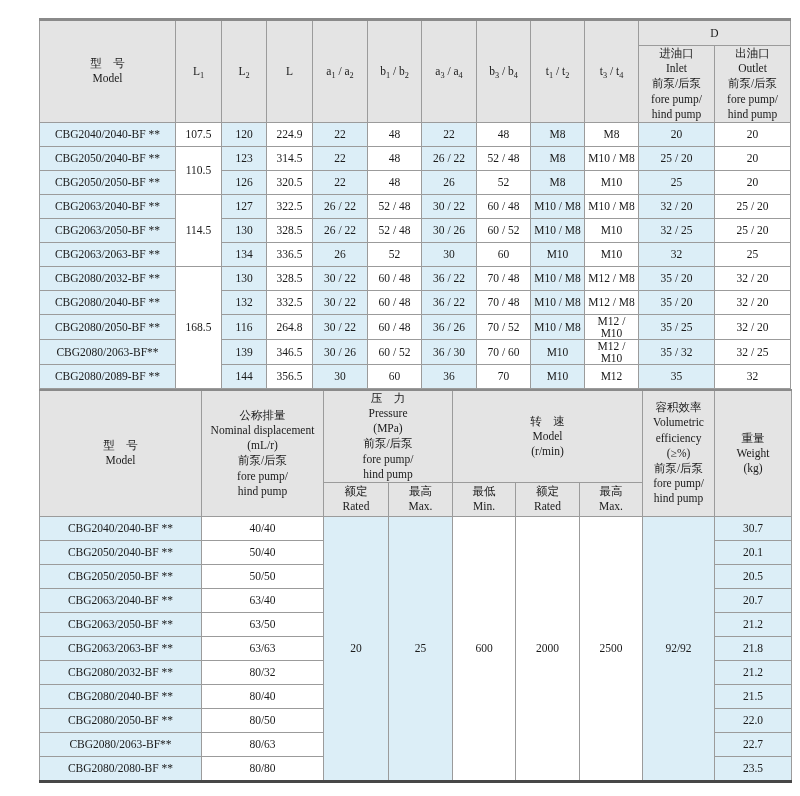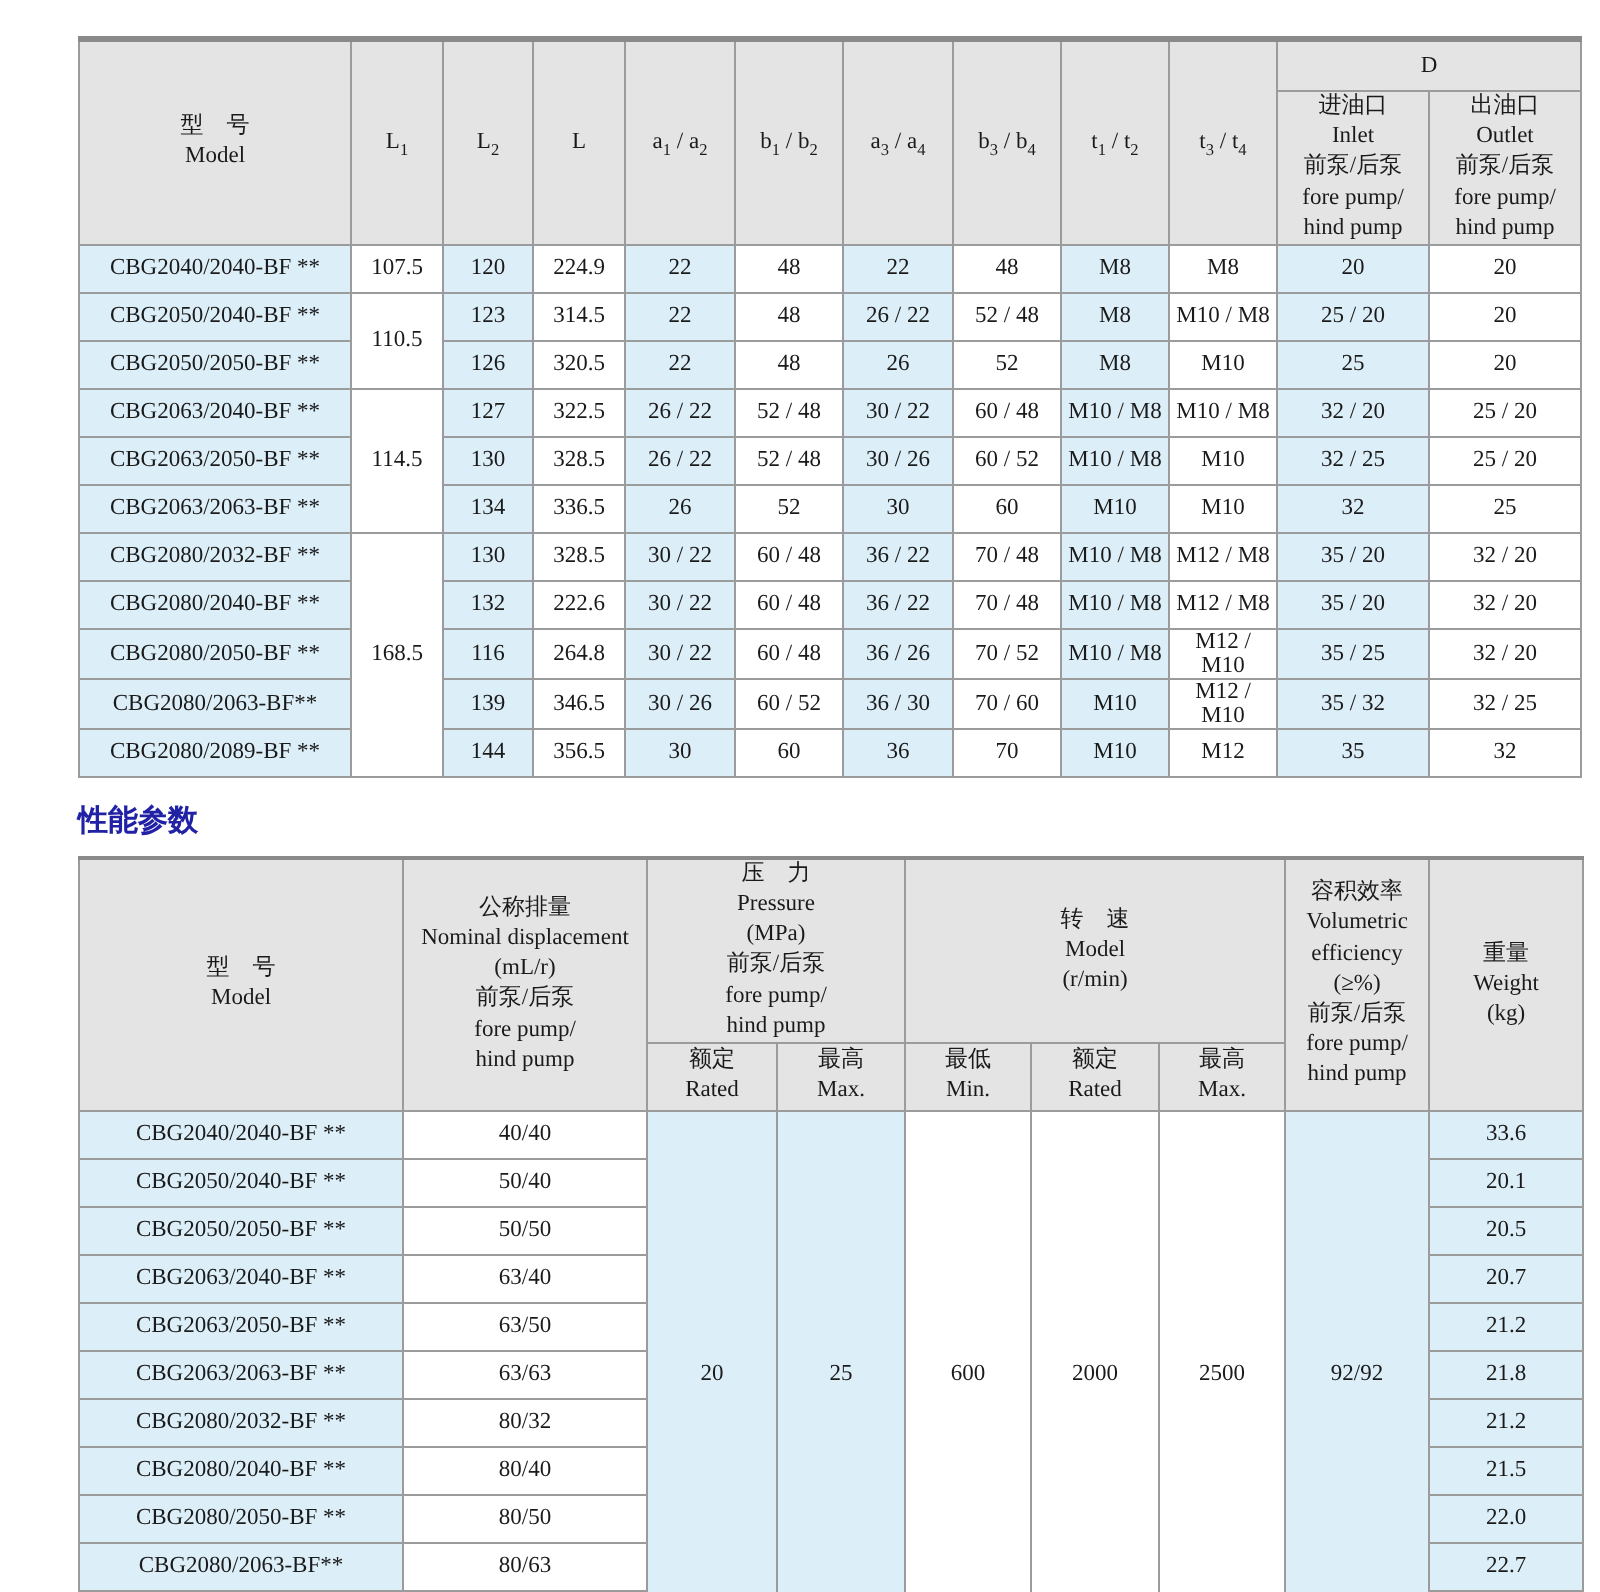--- a/index.html
+++ b/index.html
@@ -174,21 +174,21 @@
           <td class="c-blue">36 / 22</td>
           <td class="c-white">70 / 48</td>
           <td class="c-blue">M10 / M8</td>
           <td class="c-white">M12 / M8</td>
           <td class="c-blue">35 / 20</td>
           <td class="c-white">32 / 20</td>
         </tr>
         <tr>
           <td class="c-blue">CBG2080/2040-BF **</td>
           <td class="c-blue">132</td>
-          <td class="c-white">222.6</td>
+          <td class="c-white">332.5</td>
           <td class="c-blue">30 / 22</td>
           <td class="c-white">60 / 48</td>
           <td class="c-blue">36 / 22</td>
           <td class="c-white">70 / 48</td>
           <td class="c-blue">M10 / M8</td>
           <td class="c-white">M12 / M8</td>
           <td class="c-blue">35 / 20</td>
           <td class="c-white">32 / 20</td>
         </tr>
         <tr>
@@ -226,21 +226,20 @@
           <td class="c-blue">36</td>
           <td class="c-white">70</td>
           <td class="c-blue">M10</td>
           <td class="c-white">M12</td>
           <td class="c-blue">35</td>
           <td class="c-white">32</td>
         </tr>
       </tbody>
   </table>
 
-  <div class="section-title">性能参数</div>
 
   <table class="t2">
     <colgroup>
       <col style="width:162px">
         <col style="width:122px">
         <col style="width:65px">
         <col style="width:64px">
       <col style="width:63px">
         <col style="width:64px">
         <col style="width:63px">
@@ -293,21 +292,21 @@
     <tbody id="t2-body">
         <tr>
           <td class="c-blue">CBG2040/2040-BF **</td>
           <td class="c-white">40/40</td>
           <td class="c-blue" rowspan="11">20</td>
           <td class="c-blue" rowspan="11">25</td>
           <td class="c-white" rowspan="11">600</td>
           <td class="c-white" rowspan="11">2000</td>
           <td class="c-white" rowspan="11">2500</td>
           <td class="c-blue" rowspan="11">92/92</td>
-          <td class="c-blue">33.6</td>
+          <td class="c-blue">30.7</td>
         </tr>
         <tr>
           <td class="c-blue">CBG2050/2040-BF **</td>
           <td class="c-white">50/40</td>
           <td class="c-blue">20.1</td>
         </tr>
         <tr>
           <td class="c-blue">CBG2050/2050-BF **</td>
           <td class="c-white">50/50</td>
           <td class="c-blue">20.5</td>

